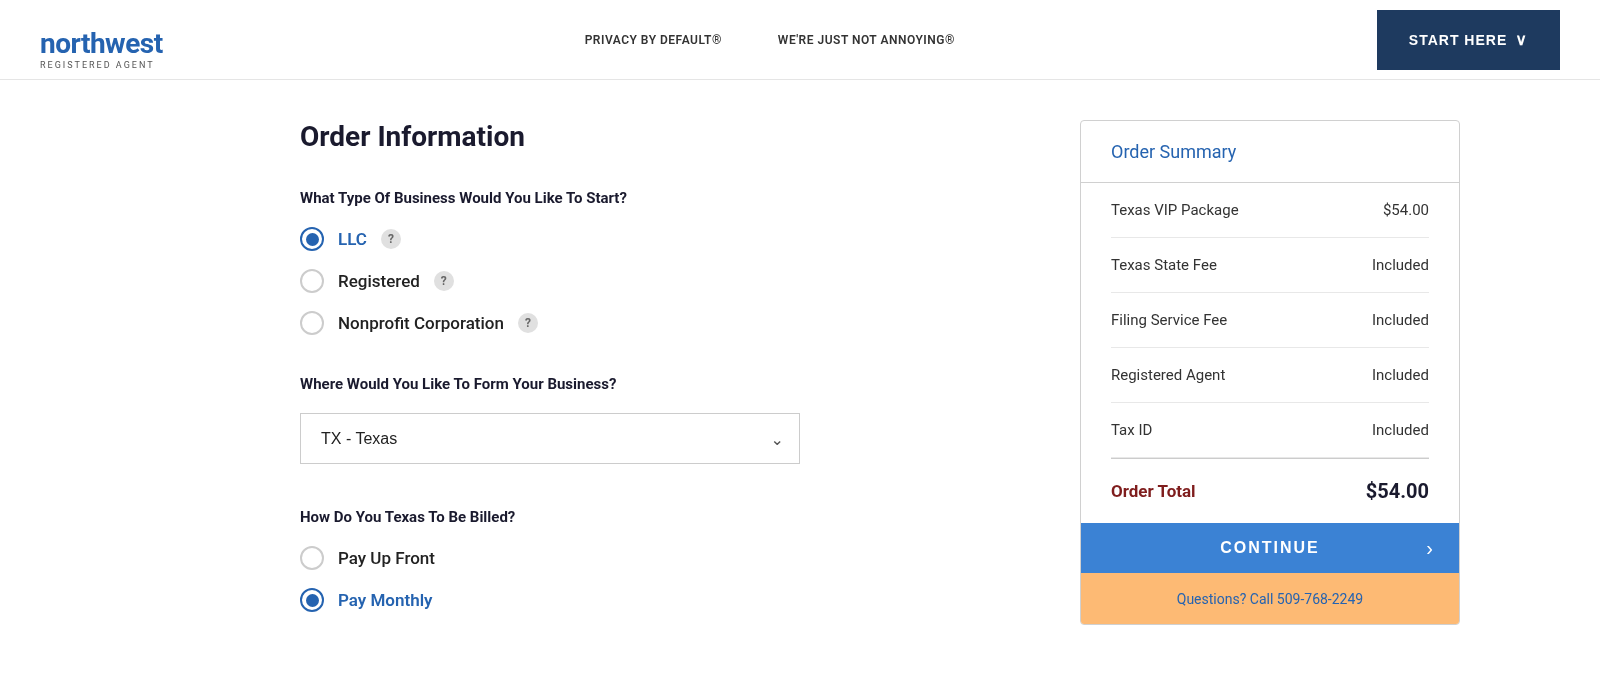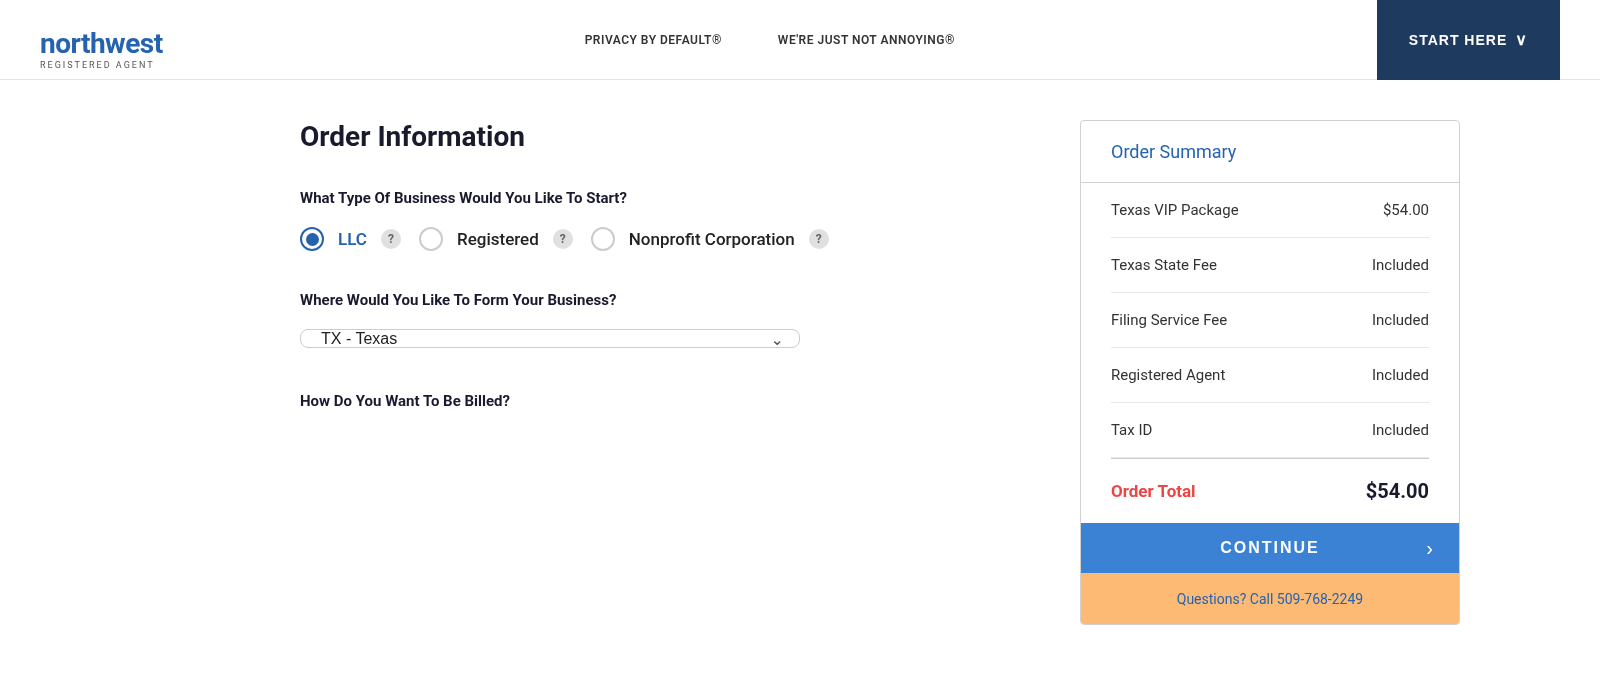--- a/index.html
+++ b/index.html
@@ -47,21 +47,21 @@
       font-weight: 600;
       color: #333;
       text-decoration: none;
       letter-spacing: 0.5px;
       text-transform: uppercase;
     }
     .start-here-btn {
       background: #1e3a5f;
       color: #fff !important;
       padding: 0 32px;
-      height: 80px;
+      height: 60px;
       display: flex;
       align-items: center;
       gap: 8px;
       font-size: 14px;
       font-weight: 700;
       letter-spacing: 1px;
       text-decoration: none;
       text-transform: uppercase;
       cursor: pointer;
       border: none;
@@ -91,21 +91,21 @@
       margin-bottom: 36px;
     }
     .question-label {
       font-size: 15px;
       font-weight: 700;
       color: #1a1a2e;
       margin-bottom: 20px;
     }
     .radio-group {
       display: flex;
-      flex-direction: row;
+      flex-direction: column;
       gap: 18px;
       margin-bottom: 40px;
     }
     .radio-item {
       display: flex;
       align-items: center;
       gap: 14px;
       cursor: pointer;
     }
     .radio-circle {
@@ -156,24 +156,24 @@
     .state-question {
       margin-bottom: 20px;
     }
     .state-select-wrapper {
       position: relative;
       width: 500px;
       margin-bottom: 44px;
     }
     .state-select {
       width: 100%;
-      padding: 0 20px;
+      padding: 16px 20px;
       font-size: 16px;
       border: 1px solid #ccc;
-      border-radius: 8px;
+      border-radius: 0;
       background: #fff;
       color: #222;
       appearance: none;
       cursor: pointer;
       outline: none;
     }
     .select-chevron {
       position: absolute;
       right: 16px;
       top: 50%;
@@ -233,21 +233,21 @@
       border-bottom: none;
     }
     .summary-row.total-row {
       border-top: 1px solid #ccc;
       padding: 20px 0;
       margin-top: 0;
     }
     .total-label {
       font-size: 17px;
       font-weight: 700;
-      color: #ef4444;
+      color: #7f1d1d;
     }
     .total-value {
       font-size: 20px;
       font-weight: 700;
       color: #1a1a2e;
     }
     .continue-btn {
       display: flex;
       align-items: center;
       justify-content: center;
@@ -336,21 +336,33 @@
       <select class="state-select">
         <option value="TX - Texas" selected="">TX - Texas</option>
         <option value="CA - California">CA - California</option>
         <option value="NY - New York">NY - New York</option>
         <option value="FL - Florida">FL - Florida</option>
         <option value="WA - Washington">WA - Washington</option>
       </select>
       <span class="select-chevron">⌄</span>
     </div>
 
-    <div class="billing-question question-label">How Do You Want To Be Billed?</div>
+    <div class="billing-question question-label">How Do You Texas To Be Billed?</div>
+    <div class="billing-radio-group">
+
+      <div class="radio-item">
+        <div class="radio-circle"></div>
+        <span class="radio-label">Pay Up Front</span>
+      </div>
+
+      <div class="radio-item">
+        <div class="radio-circle selected"></div>
+        <span class="radio-label monthly-pay-label">Pay Monthly</span>
+      </div>
+    </div>
   </div>
 
   <aside class="order-summary">
     <div class="summary-header">
       <div class="summary-title">Order Summary</div>
     </div>
     <div class="summary-items">
       <div class="summary-row">
         <span>Texas VIP Package</span>
         <span>$54.00</span>

